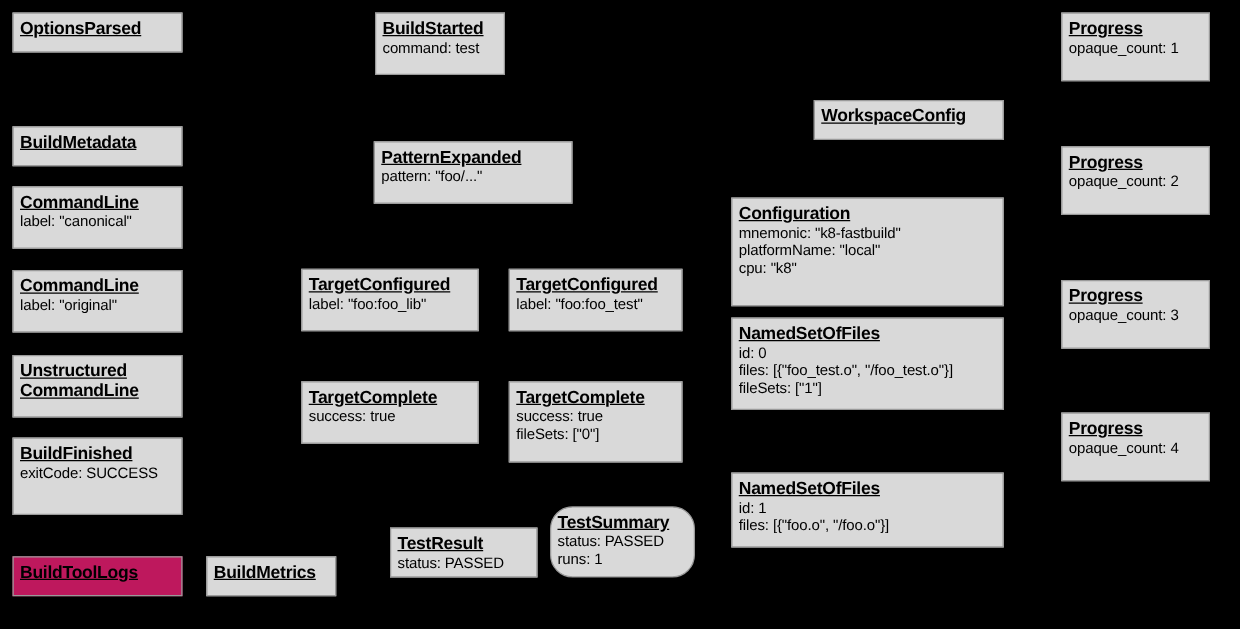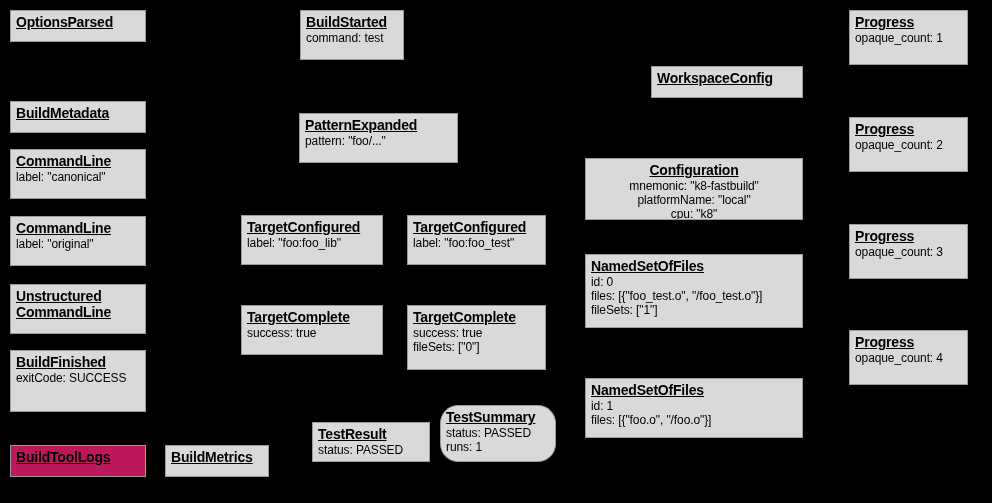--- a/index.html
+++ b/index.html
@@ -128,24 +128,24 @@
         <span class="node-field">status: PASSED</span>
       </span>
     </div>
     <div class="node" style="left: 440px; top: 405px; width: 116px; height: 57px; background: rgb(217, 217, 217); border-color: rgb(154, 154, 154); color: rgb(0, 0, 0); border-radius: 18px;">
       <span class="node-title">TestSummary</span>
       <span class="node-fields">
         <span class="node-field">status: PASSED</span>
         <span class="node-field">runs: 1</span>
       </span>
     </div>
-    <div class="node" style="left: 651px; top: 66px; width: 152px; height: 32px; background: rgb(217, 217, 217); border-color: rgb(154, 154, 154); color: rgb(0, 0, 0);">
+    <div class="node" style="left: 651px; top: 80px; width: 152px; height: 32px; background: rgb(217, 217, 217); border-color: rgb(154, 154, 154); color: rgb(0, 0, 0);">
       <span class="node-title">WorkspaceConfig</span>
     </div>
-    <div class="node" style="left: 585px; top: 158px; width: 218px; height: 62px; background: rgb(217, 217, 217); border-color: rgb(154, 154, 154); color: rgb(0, 0, 0); text-align: center;">
+    <div class="node" style="left: 585px; top: 158px; width: 218px; height: 87px; background: rgb(217, 217, 217); border-color: rgb(154, 154, 154); color: rgb(0, 0, 0);">
       <span class="node-title">Configuration</span>
       <span class="node-fields">
         <span class="node-field">mnemonic: "k8-fastbuild"</span>
         <span class="node-field">platformName: "local"</span>
         <span class="node-field">cpu: "k8"</span>
       </span>
     </div>
     <div class="node" style="left: 585px; top: 254px; width: 218px; height: 74px; background: rgb(217, 217, 217); border-color: rgb(154, 154, 154); color: rgb(0, 0, 0);">
       <span class="node-title">NamedSetOfFiles</span>
       <span class="node-fields">

